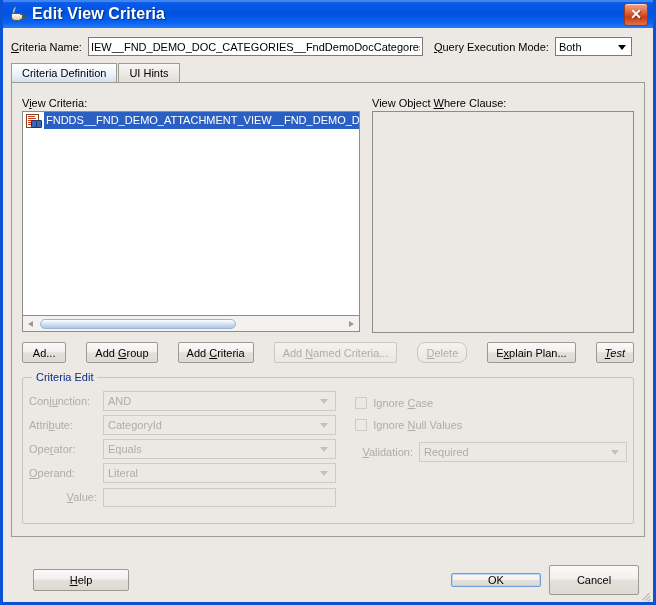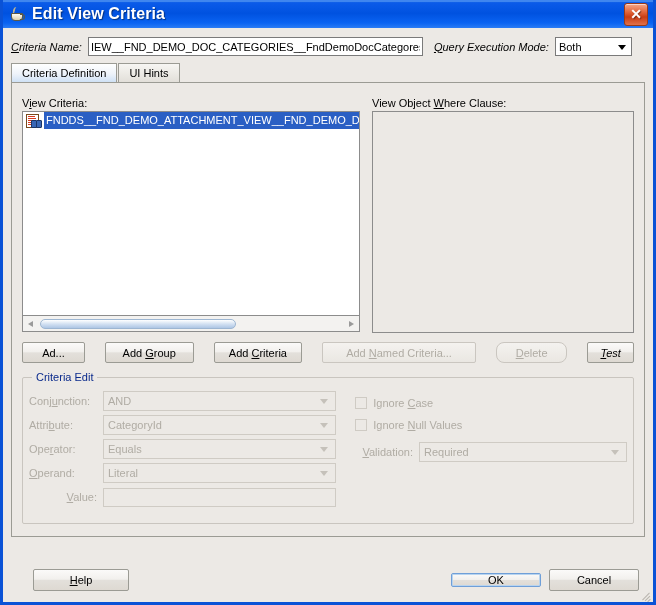--- a/index.html
+++ b/index.html
@@ -109,21 +109,20 @@
   #top-row {
     display: flex;
     align-items: center;
     padding: 9px 8px 6px 8px;
     box-sizing: border-box;
   }
   .lbl {
     font-size: 11px;
     color: #000;
     white-space: nowrap;
-    font-style: italic;
   }
   .lbl u { text-decoration: underline; }
   .dim { color: #b0aca4; }
   .dim u { text-decoration: underline; }
 
   #criteria-name-label { margin-right: 6px; }
   #criteria-name-input {
     flex: 0 0 auto;
     width: 335px;
     height: 19px;
@@ -463,21 +462,21 @@
   #help-btn {
     width: 96px; height: 22px;
   }
   #footer-spacer { flex: 1 1 auto; }
   #ok-btn {
     width: 90px; height: 14px;
     border: 1px solid #6f9fd8;
     box-shadow: 0 0 0 1px #b8d4ef inset;
     margin-right: 8px;
   }
-  #cancel-btn { width: 90px; height: 22px; }
+  #cancel-btn { width: 90px; height: 30px; }
 
   #resize-grip {
     position: absolute;
     right: 2px; bottom: 2px;
     width: 12px; height: 12px;
   }
   #resize-grip i {
     position: absolute;
     background: #b8b4ad;
     height: 1px;
@@ -585,20 +584,23 @@
       </div>
       <div id="btn-add-criteria" class="btn">
         <span>Add <u>C</u>riteria</span>
       </div>
       <div id="btn-add-named" class="btn disabled">
         <span>Add <u>N</u>amed Criteria...</span>
       </div>
       <div id="btn-delete" class="btn disabled">
         <span><u>D</u>elete</span>
       </div>
+      <div id="btn-explain" class="btn">
+        <span>E<u>x</u>plain Plan...</span>
+      </div>
       <div id="btn-test" class="btn">
         <span><u>T</u>est</span>
       </div>
     </div>
 
     <div id="group-box">
       <div id="group-title">Criteria Edit</div>
 
       <div id="group-inner">
 

